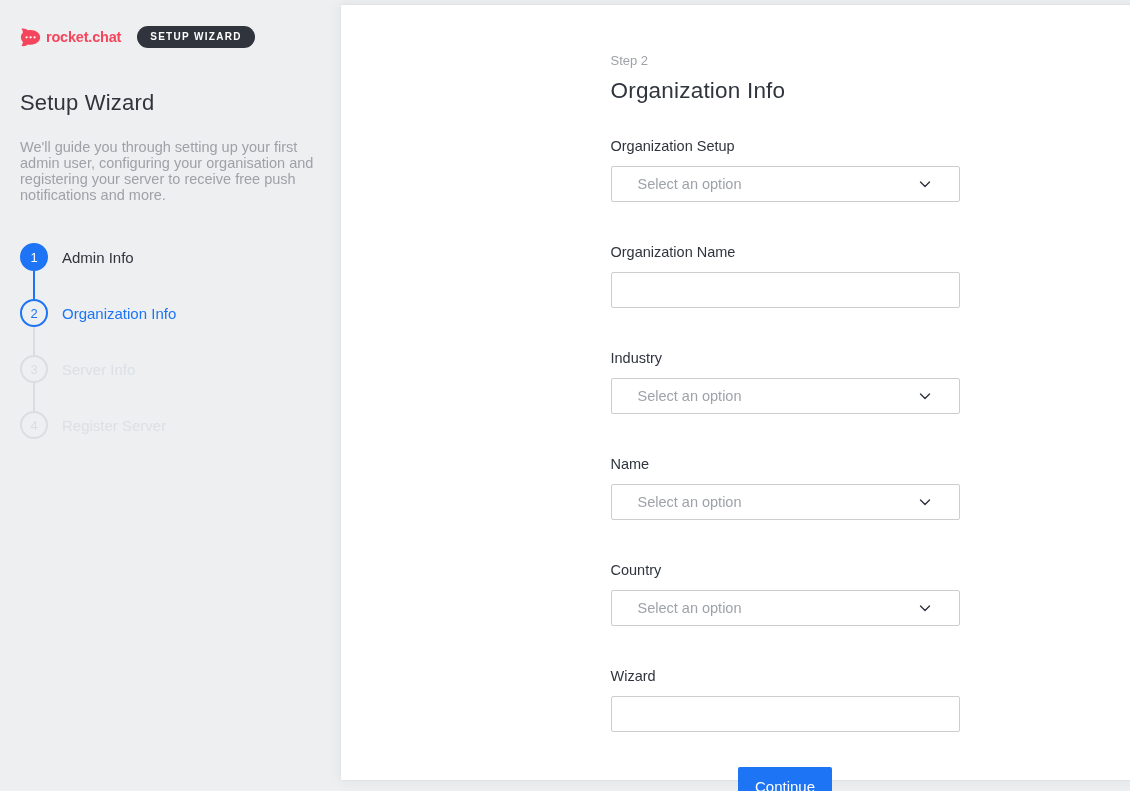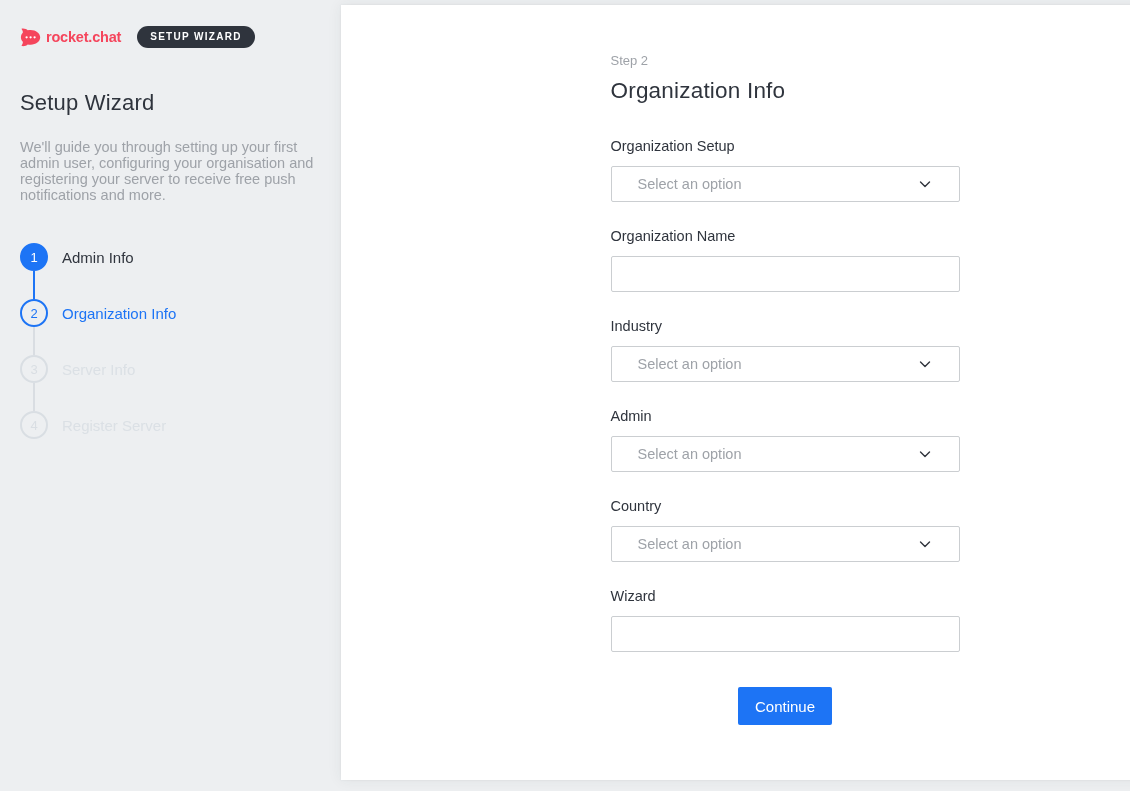--- a/index.html
+++ b/index.html
@@ -82,21 +82,21 @@
     width: 349px;
     margin: 0 auto;
     padding-top: 48px;
   }
   .step-indicator { font-size: 13px; color: #9ea2a8; line-height: 16px; }
   .form-title {
     margin-top: 7px;
     font-size: 22.5px; font-weight: 400; color: #2f343d;
     line-height: 30px; letter-spacing: 0.2px;
   }
-  .field-group { margin-top: 24px; }
+  .field-group { margin-top: 40px; }
   .field-group.first { margin-top: 30px; }
   .field-label {
     display: block;
     font-size: 14.5px; font-weight: 500; color: #2f343d;
     line-height: 20px; margin-bottom: 10px;
   }
   .select-box, .text-input {
     width: 349px; height: 36px;
     border: 1px solid #cbced1;
     border-radius: 2px;
@@ -195,21 +195,21 @@
       <label class="field-label">Industry</label>
       <div class="select-box">
         <span class="placeholder">Select an option</span>
         <svg class="chevron" viewBox="0 0 16 16" fill="none">
           <path d="M3.5 6l4.5 4.5L12.5 6" stroke="currentColor" stroke-width="1.4" stroke-linecap="round" stroke-linejoin="round"></path>
         </svg>
       </div>
     </div>
 
     <div class="field-group">
-      <label class="field-label">Admin</label>
+      <label class="field-label">Name</label>
       <div class="select-box">
         <span class="placeholder">Select an option</span>
         <svg class="chevron" viewBox="0 0 16 16" fill="none">
           <path d="M3.5 6l4.5 4.5L12.5 6" stroke="currentColor" stroke-width="1.4" stroke-linecap="round" stroke-linejoin="round"></path>
         </svg>
       </div>
     </div>
 
     <div class="field-group">
       <label class="field-label">Country</label>

